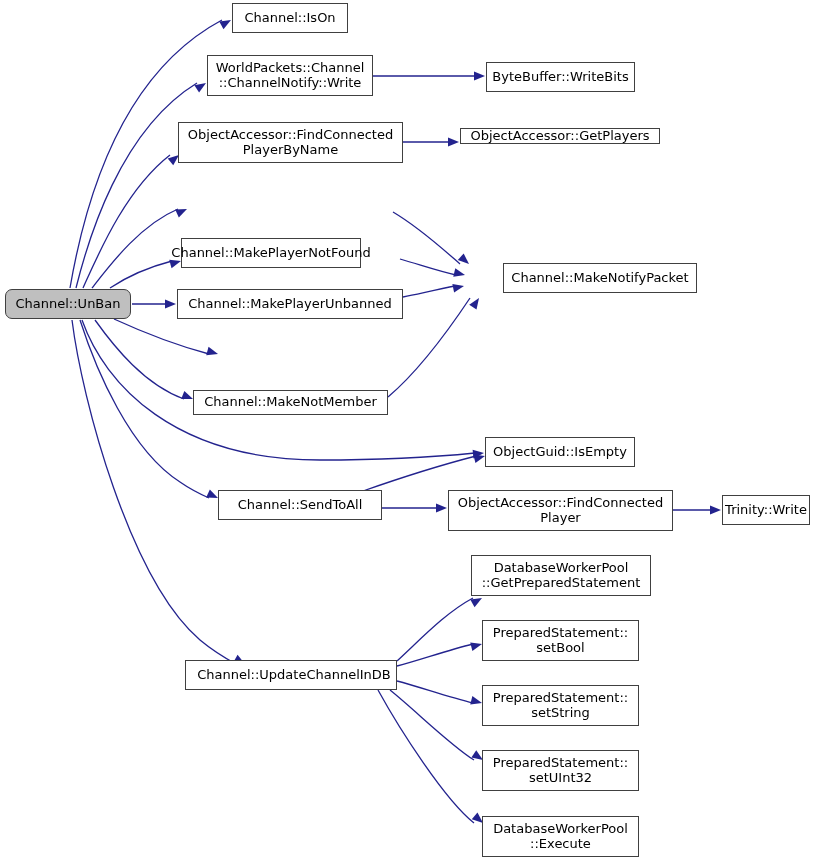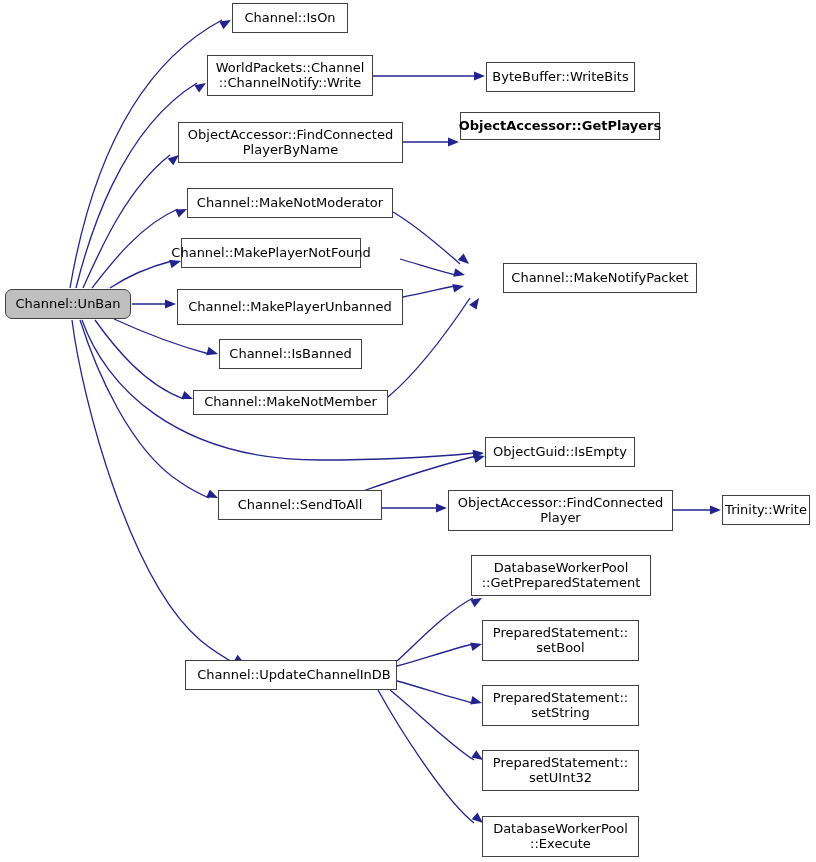--- a/index.html
+++ b/index.html
@@ -107,29 +107,27 @@
       <polygon points="0,0 -11,-4.4 -11,4.4" class="edge-arrow" fill="#23238e" transform="translate(483,760) rotate(33.410060810225204)"></polygon>
       <path d="M 378 690 C 400 730 445 800 474 823" class="edge-path" stroke="#23238e"></path>
       <polygon points="0,0 -11,-4.4 -11,4.4" class="edge-arrow" fill="#23238e" transform="translate(483,823) rotate(40.387389102160476)"></polygon>
     </svg>
 <div class="node-box root" style="left: 5px; top: 289px; width: 126px; height: 30px; border-radius: 7px;">Channel::UnBan</div>
     <div class="node-box" style="left: 232px; top: 3px; width: 116px; height: 30px;">Channel::IsOn</div>
     <div class="node-box" style="left: 207px; top: 55px; width: 166px; height: 41px;">WorldPackets::Channel
 ::ChannelNotify::Write</div>
     <div class="node-box" style="left: 178px; top: 122px; width: 225px; height: 41px;">ObjectAccessor::FindConnected
 PlayerByName</div>
-    <div class="node-box" style="left: 187px; top: 188px; width: 206px; height: 30px;">Channel::MakeNotModerator</div>
     <div class="node-box" style="left: 181px; top: 238px; width: 180px; height: 30px;">Channel::MakePlayerNotFound</div>
-    <div class="node-box" style="left: 177px; top: 289px; width: 226px; height: 36px;">Channel::MakePlayerUnbanned</div>
-    <div class="node-box" style="left: 219px; top: 339px; width: 143px; height: 30px;">Channel::IsBanned</div>
+    <div class="node-box" style="left: 177px; top: 289px; width: 226px; height: 30px;">Channel::MakePlayerUnbanned</div>
     <div class="node-box" style="left: 193px; top: 390px; width: 195px; height: 25px;">Channel::MakeNotMember</div>
     <div class="node-box" style="left: 218px; top: 490px; width: 164px; height: 30px;">Channel::SendToAll</div>
     <div class="node-box" style="left: 185px; top: 660px; width: 212px; height: 30px; padding-left: 8px;">Channel::UpdateChannelInDB</div>
     <div class="node-box" style="left: 486px; top: 62px; width: 149px; height: 30px;">ByteBuffer::WriteBits</div>
-    <div class="node-box" style="left: 460px; top: 112px; width: 200px; height: 28px; font-weight: bold;">ObjectAccessor::GetPlayers</div>
+    <div class="node-box" style="left: 460px; top: 128px; width: 200px; height: 16px;">ObjectAccessor::GetPlayers</div>
     <div class="node-box" style="left: 464px; top: 263px; width: 194px; height: 30px; margin-left: 39px;">Channel::MakeNotifyPacket</div>
     <div class="node-box" style="left: 485px; top: 437px; width: 150px; height: 30px;">ObjectGuid::IsEmpty</div>
     <div class="node-box" style="left: 448px; top: 490px; width: 225px; height: 41px;">ObjectAccessor::FindConnected
 Player</div>
     <div class="node-box" style="left: 722px; top: 495px; width: 88px; height: 30px;">Trinity::Write</div>
     <div class="node-box" style="left: 471px; top: 555px; width: 180px; height: 41px;">DatabaseWorkerPool
 ::GetPreparedStatement</div>
     <div class="node-box" style="left: 482px; top: 620px; width: 157px; height: 41px;">PreparedStatement::
 setBool</div>
     <div class="node-box" style="left: 482px; top: 685px; width: 157px; height: 41px;">PreparedStatement::

